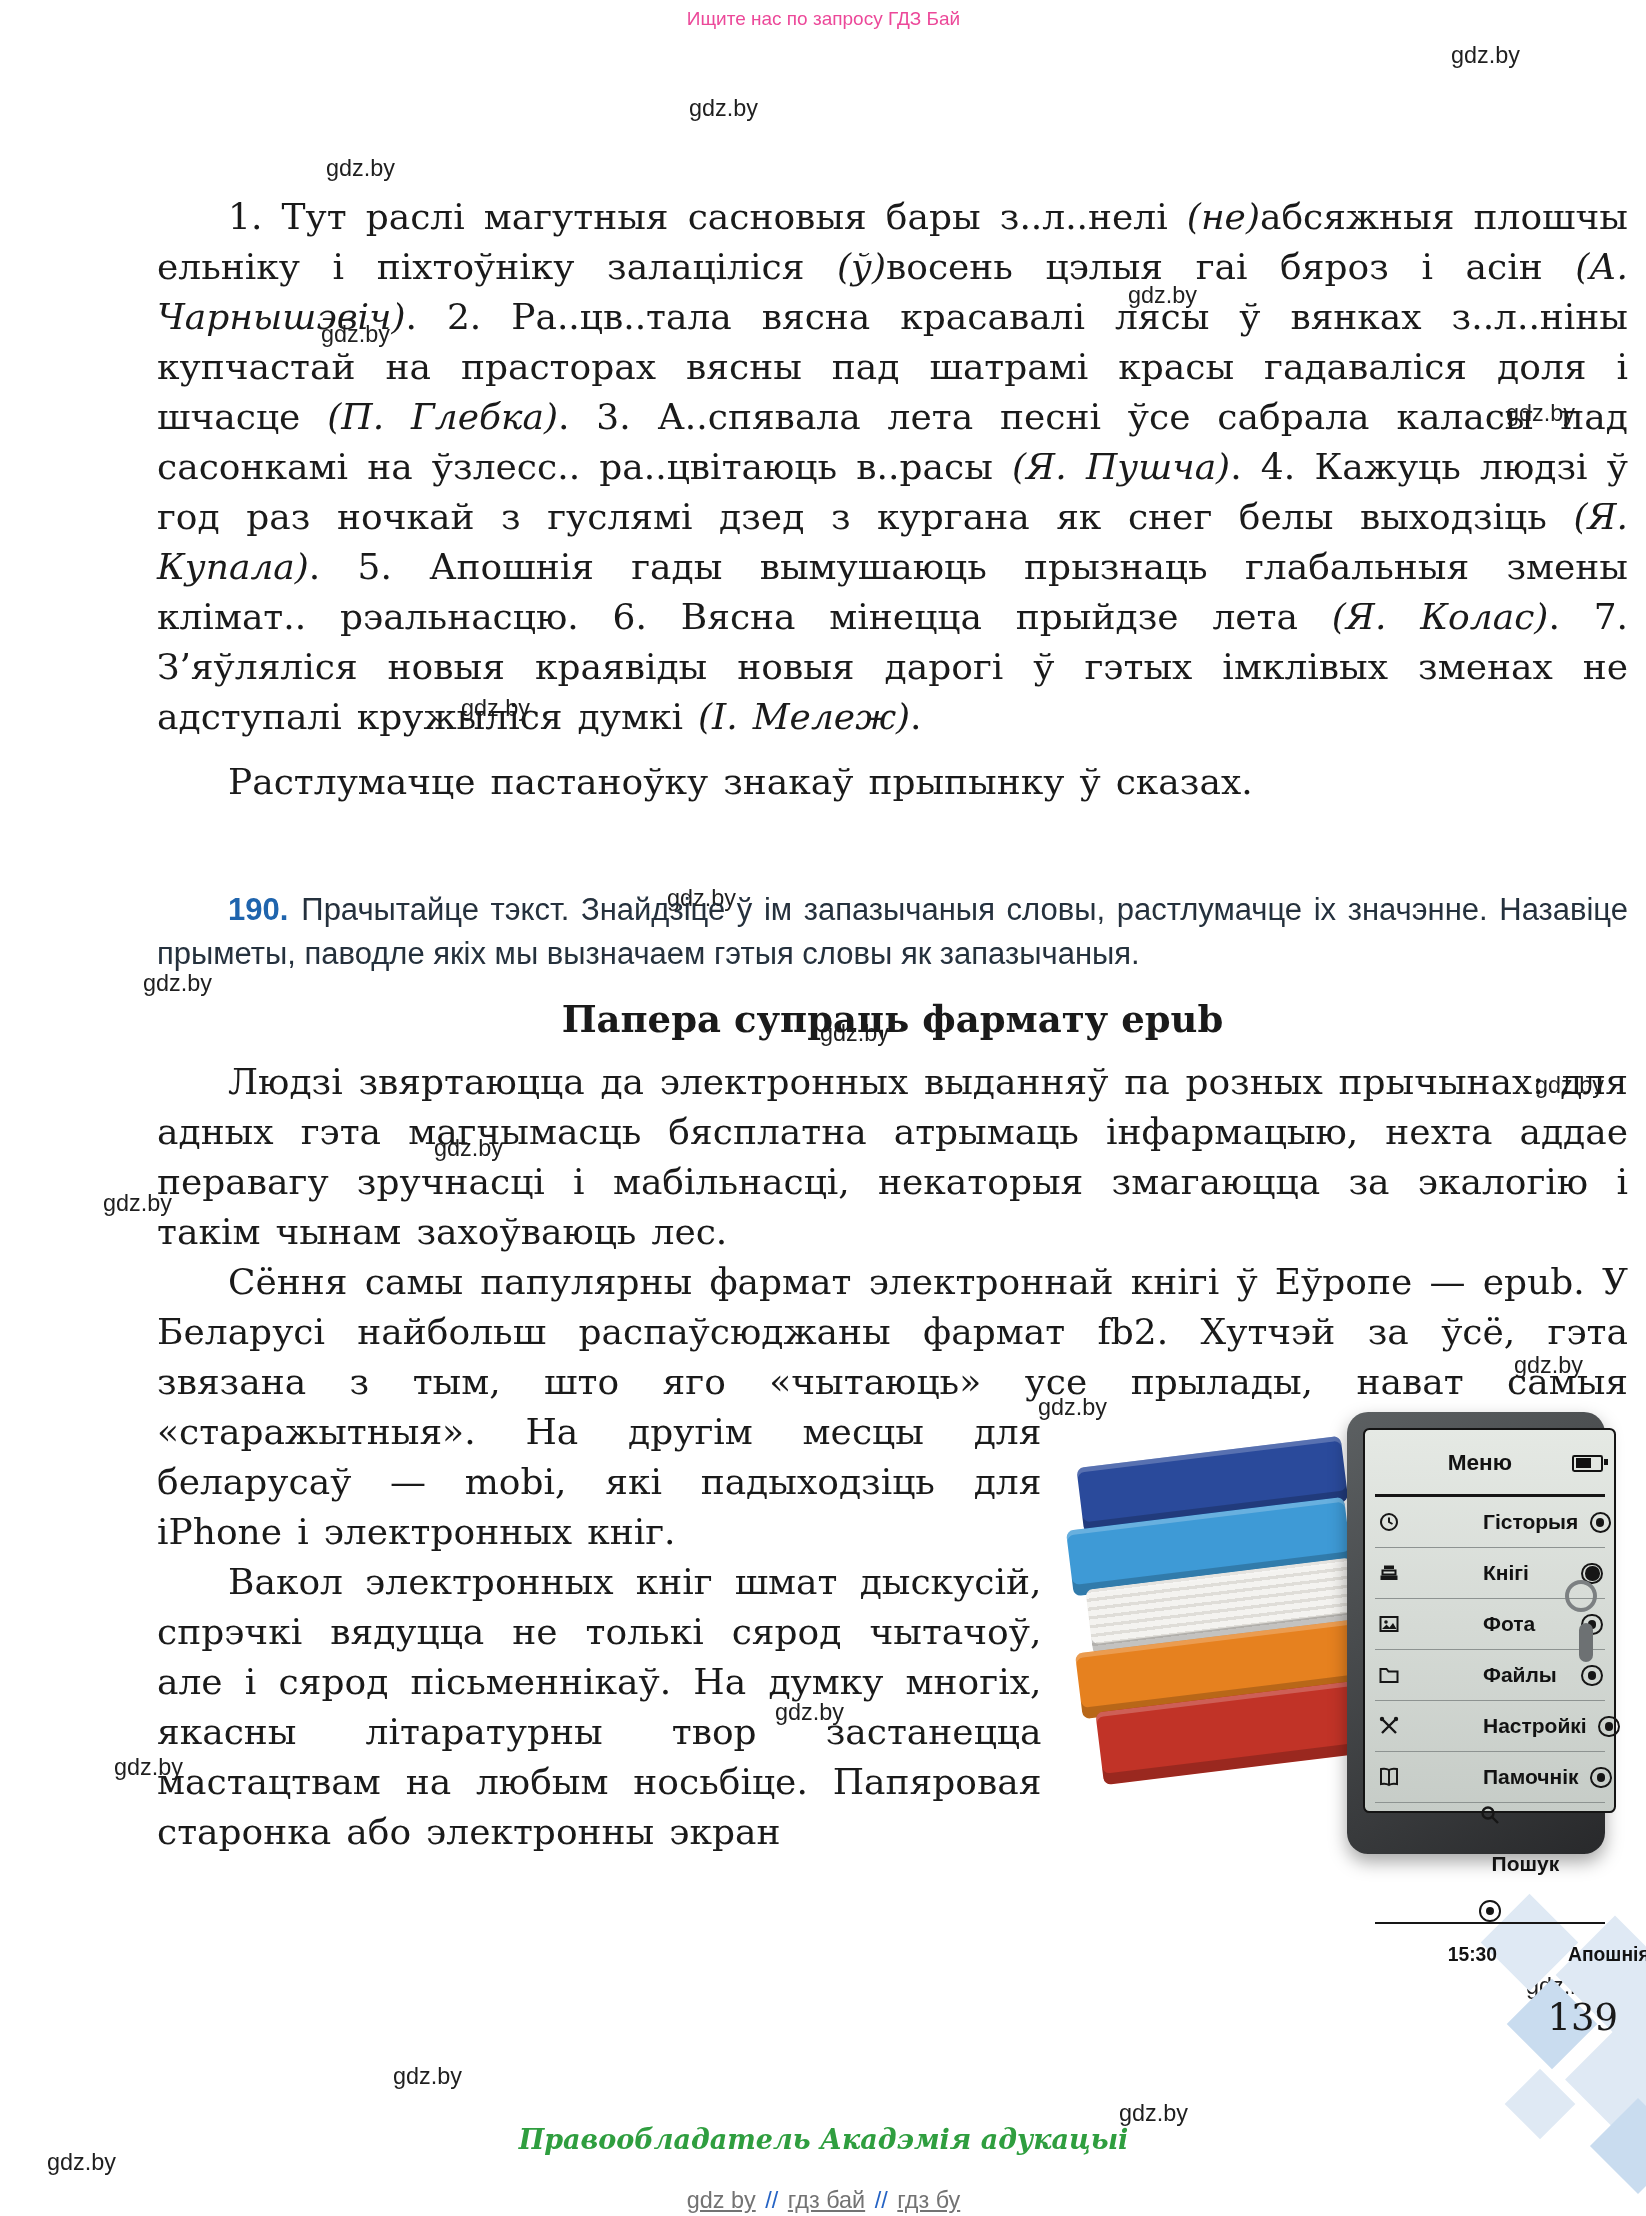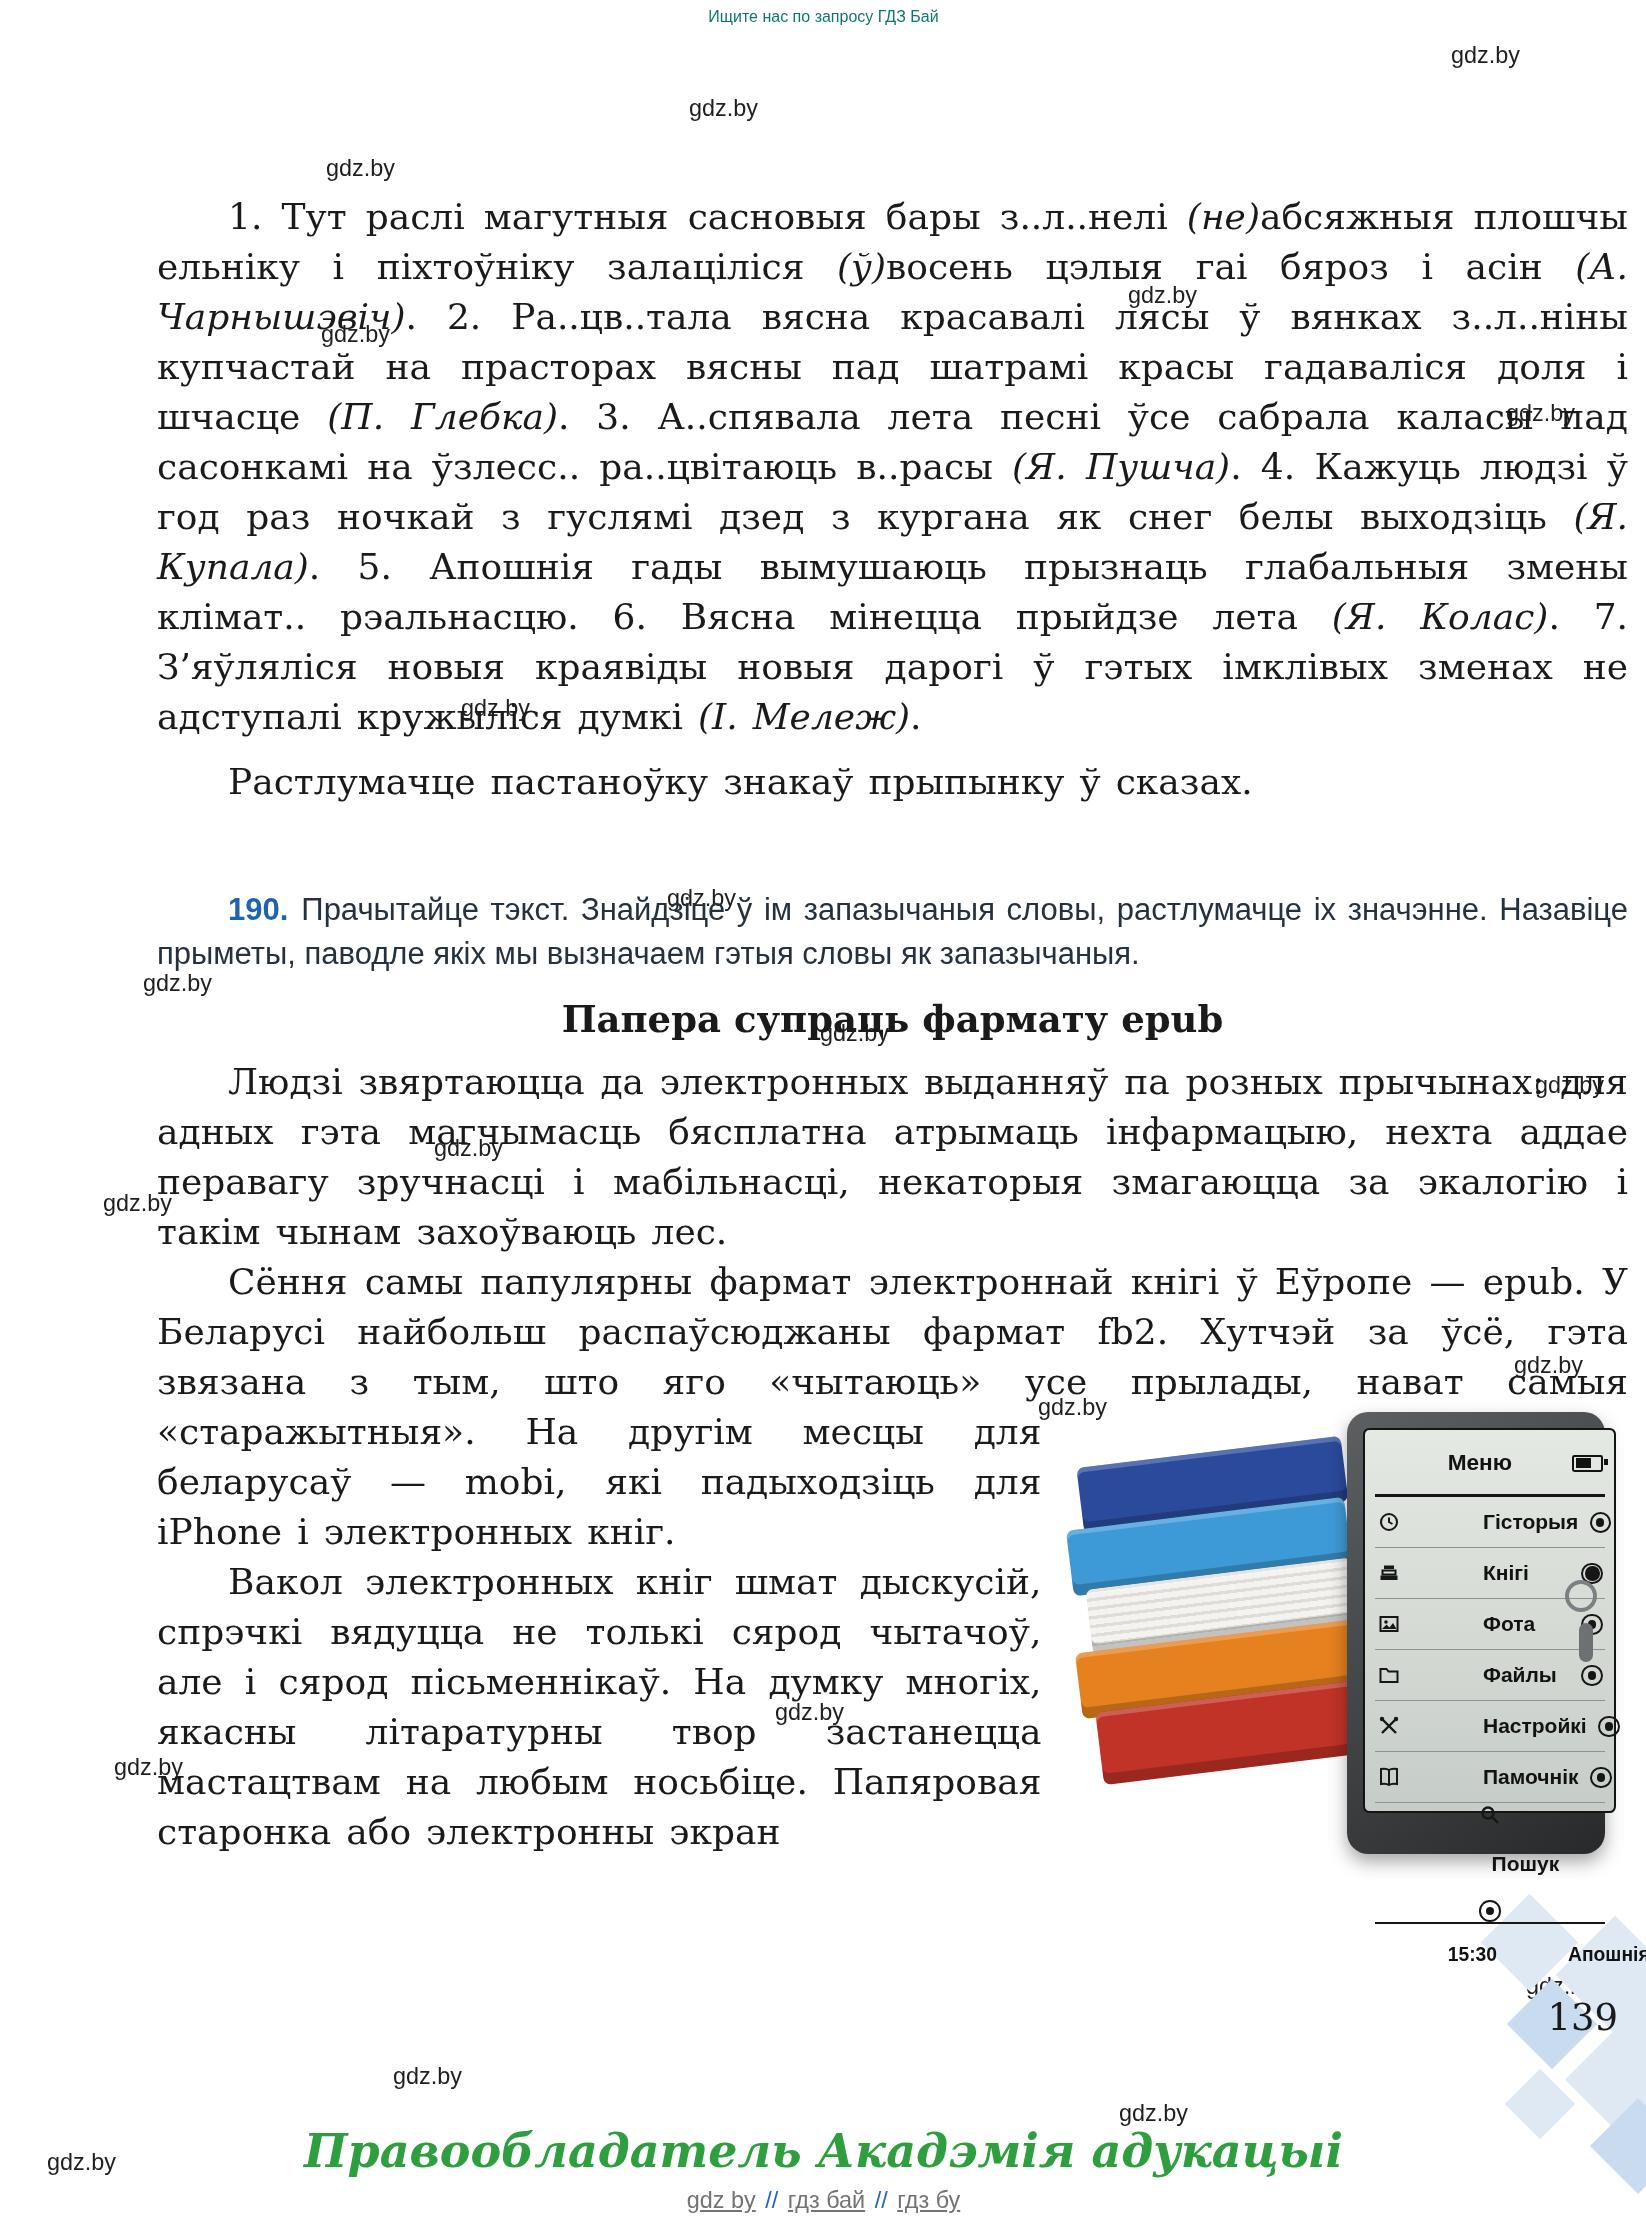--- a/index.html
+++ b/index.html
@@ -1,21 +1,21 @@
 <!DOCTYPE html>
 <html lang="be" style="font-size:13px"><head>
 <meta charset="utf-8">
 <style>
   html,body{margin:0;padding:0;background:#ffffff;}
   .page{position:relative;width:1647px;height:2216px;background:#ffffff;overflow:hidden;
         font-family:"DejaVu Serif",serif;color:#1a1a1a;}
 
   
   .promo{position:absolute;top:8px;left:0;right:0;text-align:center;
-         font-family:"Liberation Sans",sans-serif;font-size:16px;color:#0f766e;}
+         font-family:"Liberation Sans",sans-serif;font-size:19px;color:#ec4899;}
 
   
   .watermark{position:absolute;font-family:"Liberation Sans",sans-serif;font-size:23.4px;
              color:#1f1f1f;white-space:nowrap;}
 
   
   .content{position:absolute;top:192px;left:157px;width:1471px;}
 
   .task-head{font-size:35px;line-height:48px;text-align:justify;text-indent:71px;margin:0 0 19.3px 0;}
   .num{font-weight:bold;margin-right:13px;}
@@ -72,21 +72,21 @@
   .er-btn-oval{position:absolute;right:12px;top:211px;width:14.5px;height:39px;
                background:#6d7173;border-radius:8px;}
 
   
   .dmd{position:absolute;background:#dfe9f4;transform:rotate(45deg);}
   .dmd.mid{background:#c9dcef;}
 
   .pageno{position:absolute;right:29px;top:1996px;font-size:37px;z-index:5;}
 
   .copy{position:absolute;top:2124px;left:0;right:0;text-align:center;z-index:5;
-        font-style:italic;font-weight:600;font-size:46px;color:#2f9e3f;}
+        font-style:italic;font-weight:600;font-size:27px;color:#2f9e3f;}
 
   .links{position:absolute;top:2187px;left:0;right:0;text-align:center;z-index:5;
          font-family:"Liberation Sans",sans-serif;font-size:23.4px;color:#2563c4;}
   .links a{color:#737373;text-decoration:underline;cursor:pointer;margin:0 6.4px;}
   .links .sep{color:#2563c4;margin:0 3.2px;}
 </style>
 </head>
 <body>
 
 <div class="page">

